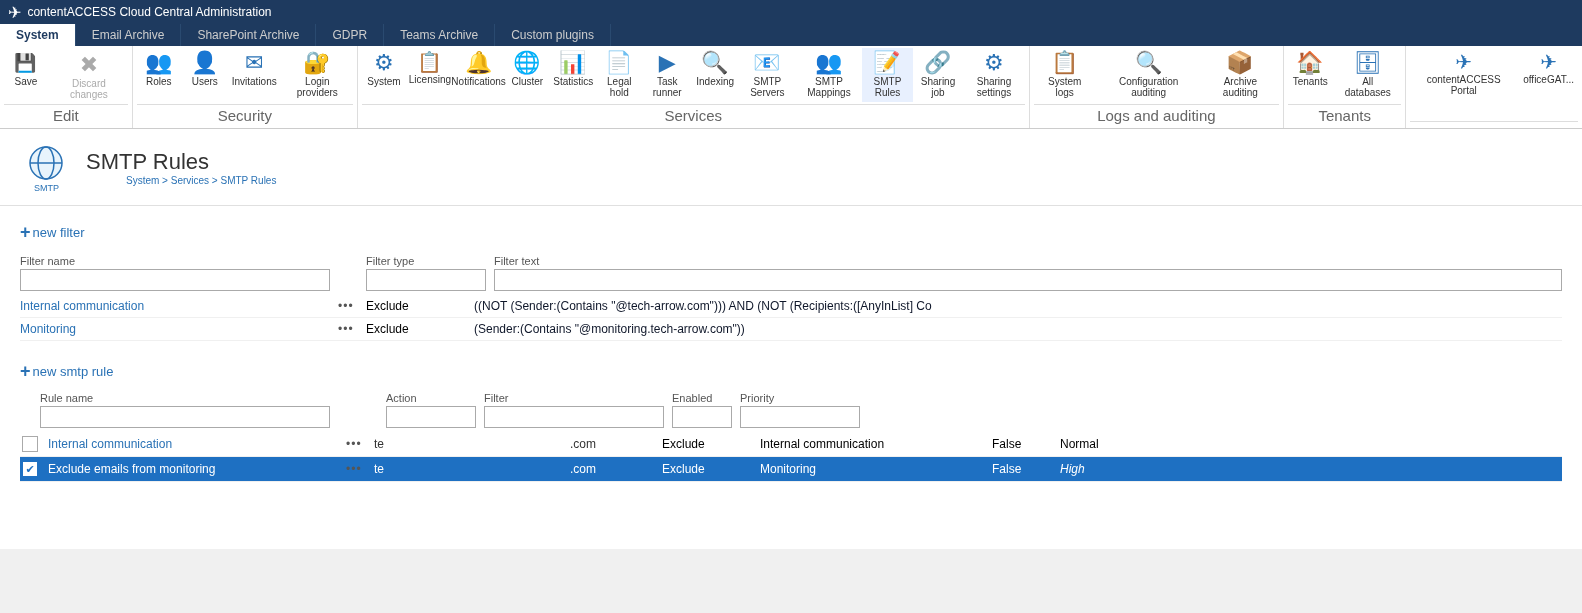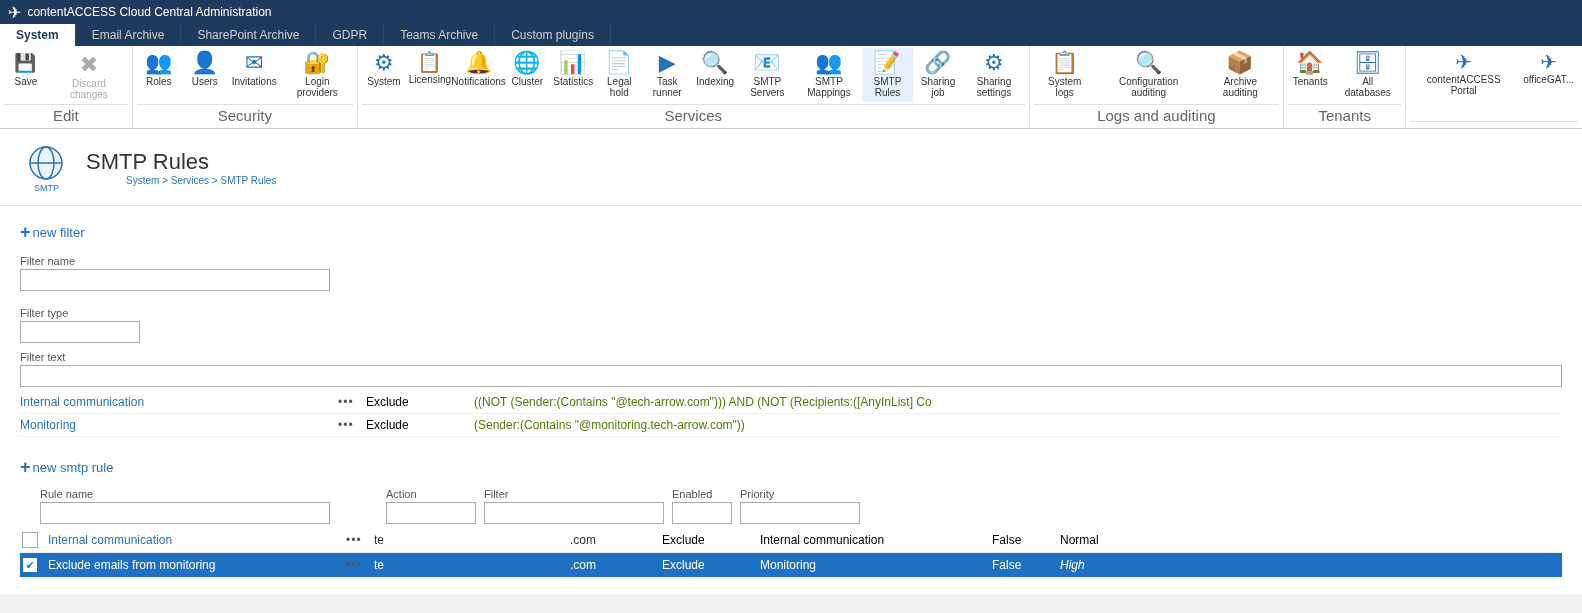--- a/index.html
+++ b/index.html
@@ -143,21 +143,20 @@
 
     
     .section {
       margin-bottom: 20px;
     }
 
     .filter-header {
       display: flex;
       gap: 8px;
       margin-bottom: 4px;
-      flex-direction: column;
     }
 
     .filter-col-name { width: 310px; }
     .filter-col-type { width: 120px; }
     .filter-col-text { flex: 1; }
 
     .col-label {
       font-size: 11px;
       color: #555;
       margin-bottom: 2px;
@@ -176,21 +175,21 @@
       align-items: center;
       gap: 8px;
       padding: 4px 0;
       border-bottom: 1px solid #f0f0f0;
       font-size: 12px;
     }
 
     .filter-row-name { width: 310px; color: #2a72b5; cursor: pointer; }
     .filter-row-dots { width: 20px; color: #555; cursor: pointer; letter-spacing: 1px; }
     .filter-row-type { width: 100px; }
-    .filter-row-text { flex: 1; overflow: hidden; white-space: nowrap; text-overflow: ellipsis; color: #4d7c0f; }
+    .filter-row-text { flex: 1; overflow: hidden; white-space: nowrap; text-overflow: ellipsis; color: #0f172a; }
 
     
     .smtp-section {
       margin-top: 8px;
     }
 
     .rule-header {
       display: flex;
       gap: 8px;
       margin-bottom: 4px;

